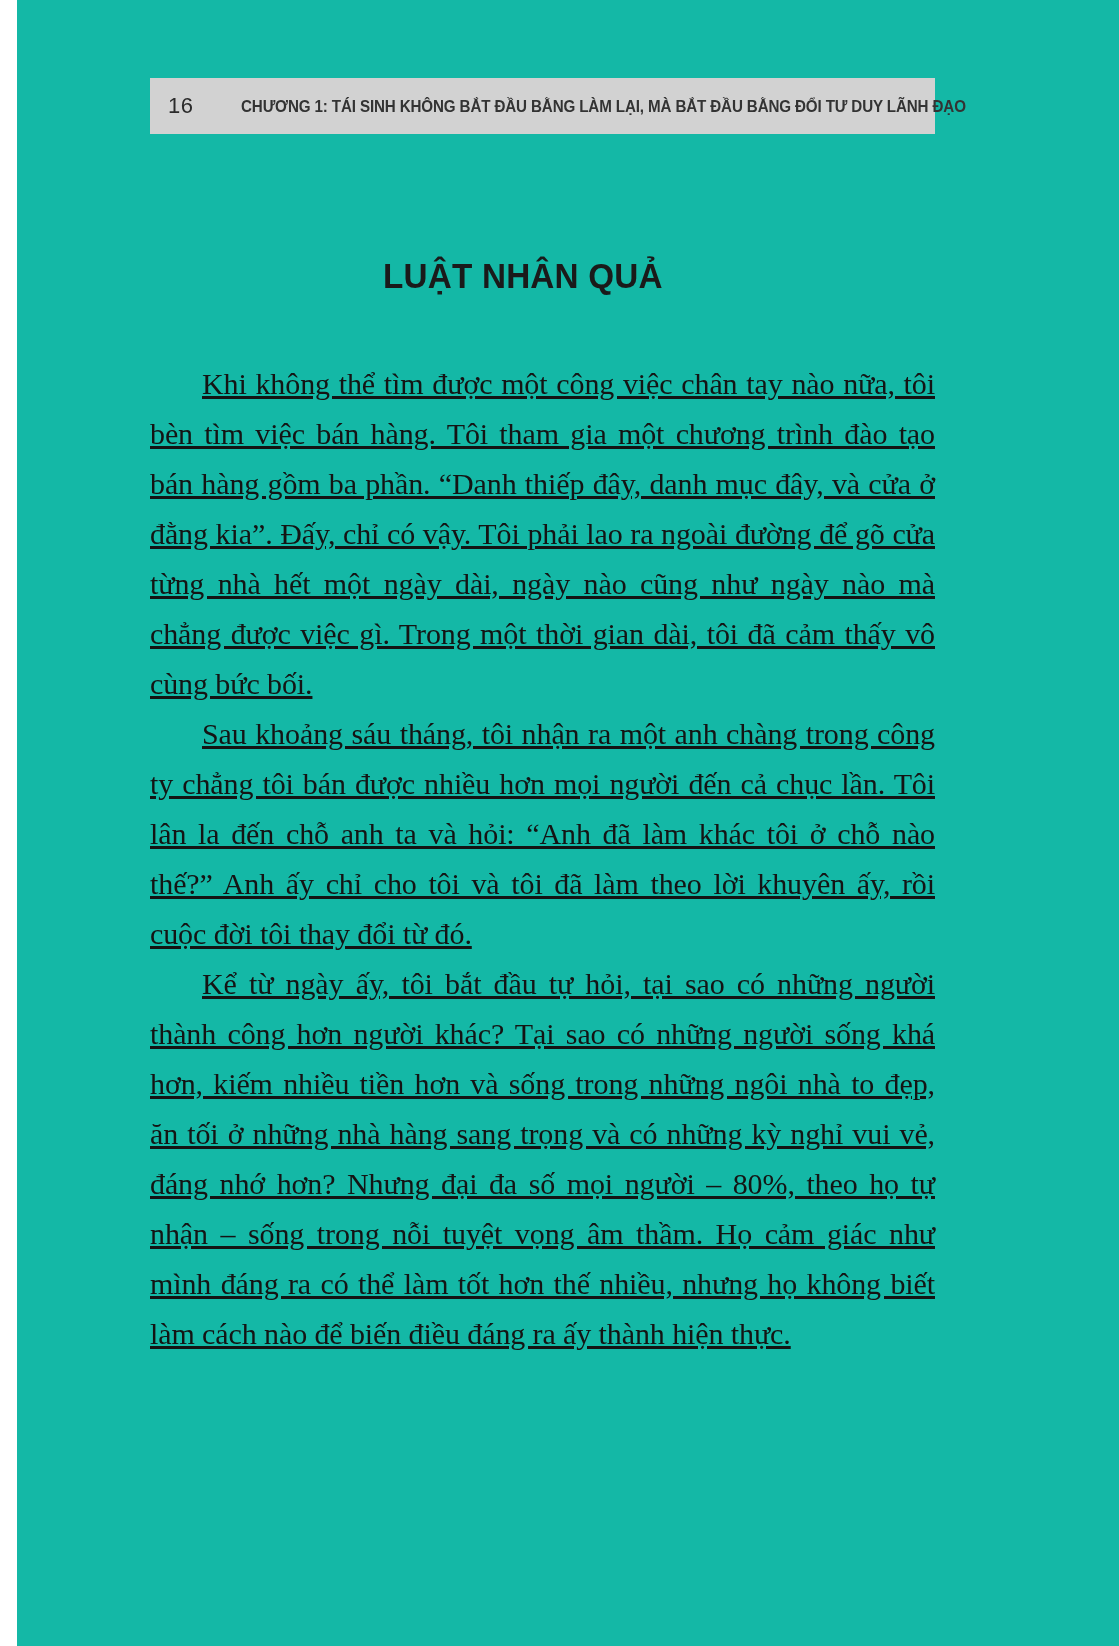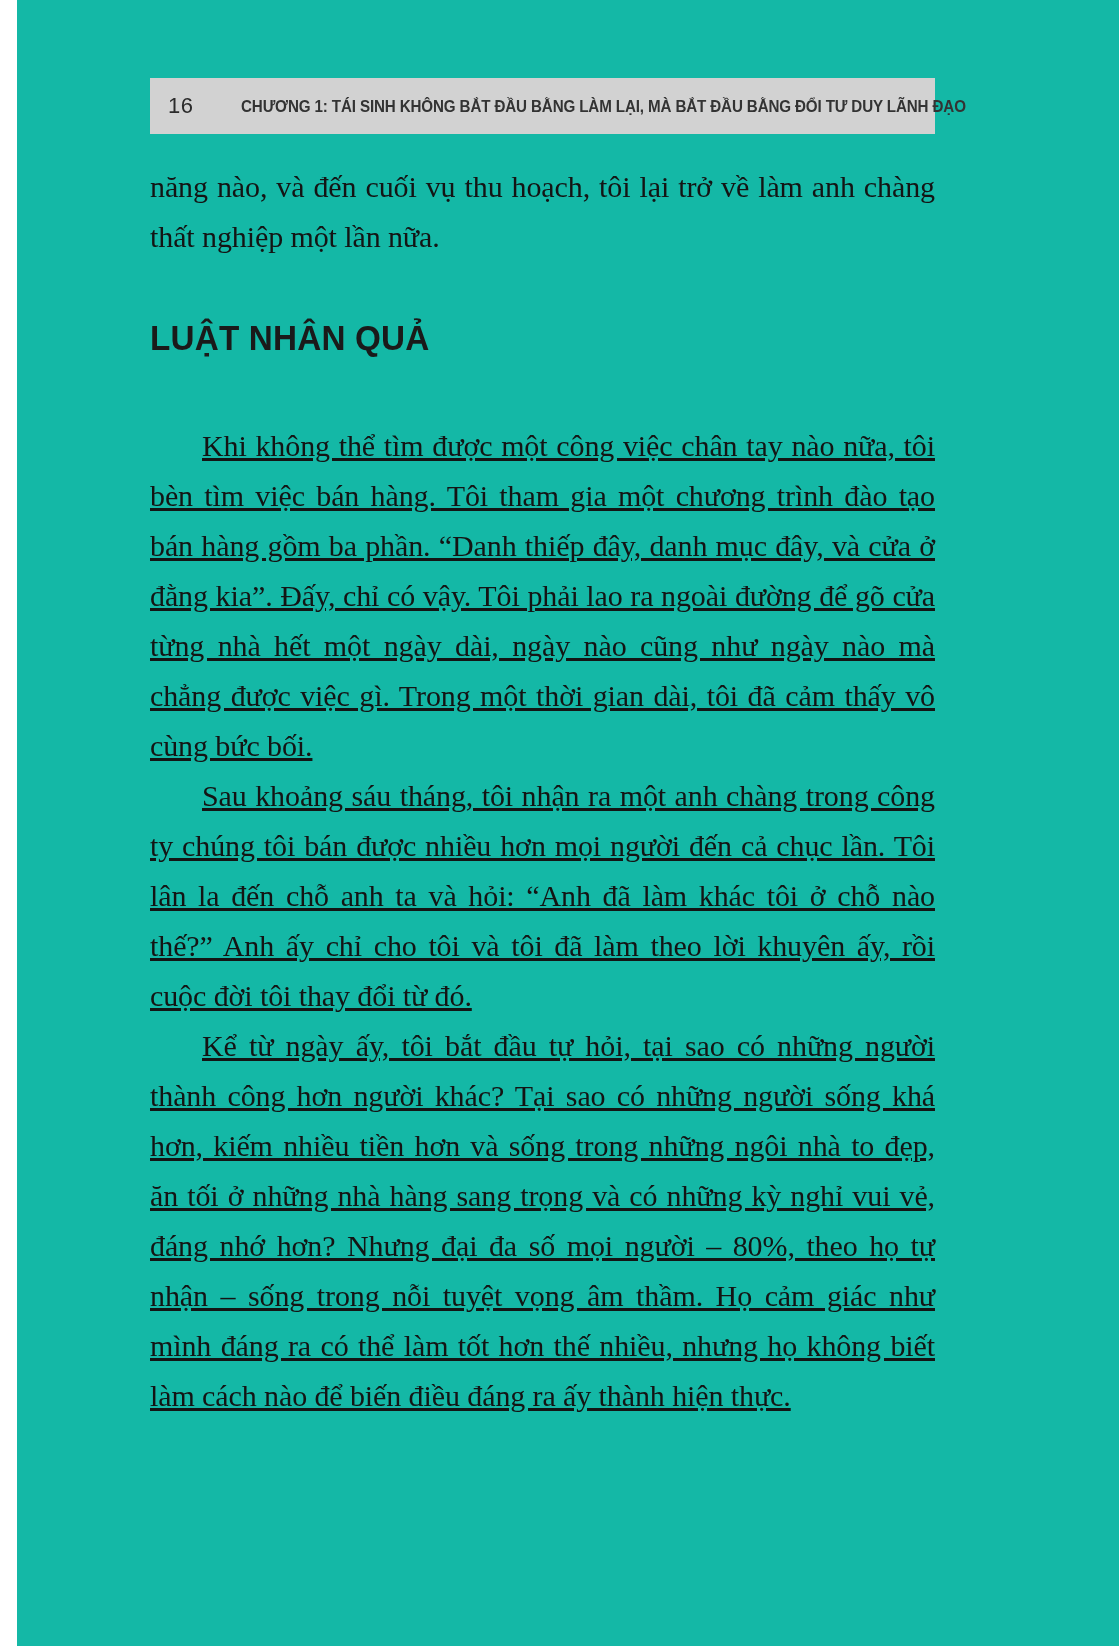--- a/index.html
+++ b/index.html
@@ -98,42 +98,42 @@
     font-size: 35px;
     font-weight: 700;
     color: #1a1a1a;
     letter-spacing: 0.2px;
     transform: scaleX(0.95);
     transform-origin: left center;
     line-height: 1;
     white-space: nowrap;
   }
   .heading-block {
-    margin-top: 58px;
+    margin-top: 96px;
     margin-bottom: 66px;
+    text-align: center;
   }
 </style>
 </head>
 <body>
 
 <div class="page">
 
   <div class="header-band">
     <span class="folio">16</span>
     <span class="folio-rule"></span>
     <span class="header-title">CHƯƠNG 1: TÁI SINH KHÔNG BẮT ĐẦU BẰNG LÀM LẠI, MÀ BẮT ĐẦU BẰNG ĐỔI TƯ DUY LÃNH ĐẠO</span>
   </div>
 
   <div class="column">
 
-    <p class="body-text cont">năng nào, và đến cuối vụ thu hoạch, tôi lại trở về làm anh chàng thất nghiệp một lần nữa.</p>
 
     <div class="heading-block">
       <h2 class="section-heading">LUẬT NHÂN QUẢ</h2>
     </div>
 
     <p class="body-text indent">Khi không thể tìm được một công việc chân tay nào nữa, tôi bèn tìm việc bán hàng. Tôi tham gia một chương trình đào tạo bán hàng gồm ba phần. “Danh thiếp đây, danh mục đây, và cửa ở đằng kia”. Đấy, chỉ có vậy. Tôi phải lao ra ngoài đường để gõ cửa từng nhà hết một ngày dài, ngày nào cũng như ngày nào mà chẳng được việc gì. Trong một thời gian dài, tôi đã cảm thấy vô cùng bức bối.</p>
-    <p class="body-text indent">Sau khoảng sáu tháng, tôi nhận ra một anh chàng trong công ty chúng tôi bán được nhiều hơn mọi người đến cả chục lần. Tôi lân la đến chỗ anh ta và hỏi: “Anh đã làm khác tôi ở chỗ nào thế?” Anh ấy chỉ cho tôi và tôi đã làm theo lời khuyên ấy, rồi cuộc đời tôi thay đổi từ đó.</p>
+    <p class="body-text indent">Sau khoảng sáu tháng, tôi nhận ra một anh chàng trong công ty chẳng tôi bán được nhiều hơn mọi người đến cả chục lần. Tôi lân la đến chỗ anh ta và hỏi: “Anh đã làm khác tôi ở chỗ nào thế?” Anh ấy chỉ cho tôi và tôi đã làm theo lời khuyên ấy, rồi cuộc đời tôi thay đổi từ đó.</p>
     <p class="body-text indent">Kể từ ngày ấy, tôi bắt đầu tự hỏi, tại sao có những người thành công hơn người khác? Tại sao có những người sống khá hơn, kiếm nhiều tiền hơn và sống trong những ngôi nhà to đẹp, ăn tối ở những nhà hàng sang trọng và có những kỳ nghỉ vui vẻ, đáng nhớ hơn? Nhưng đại đa số mọi người – 80%, theo họ tự nhận – sống trong nỗi tuyệt vọng âm thầm. Họ cảm giác như mình đáng ra có thể làm tốt hơn thế nhiều, nhưng họ không biết làm cách nào để biến điều đáng ra ấy thành hiện thực.</p>
 
   </div>
 
 </div>
 
 </body></html>

